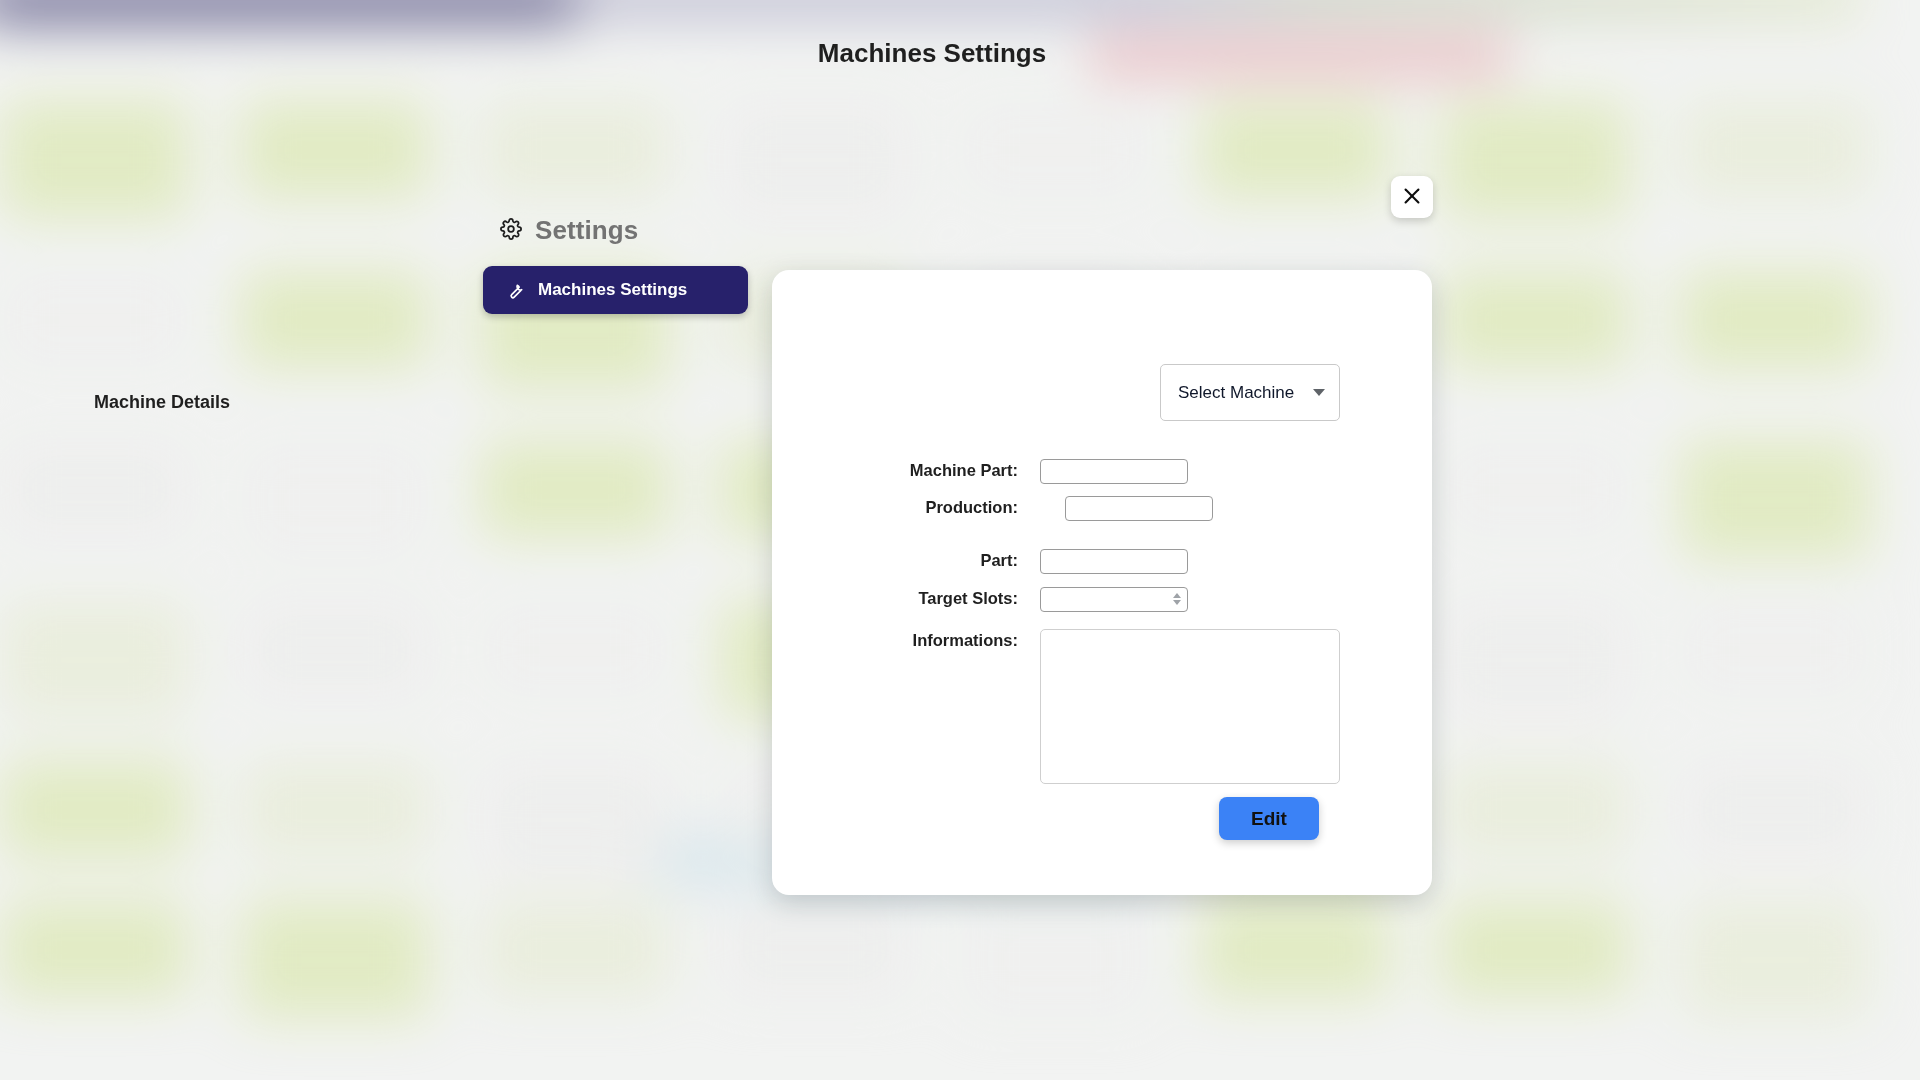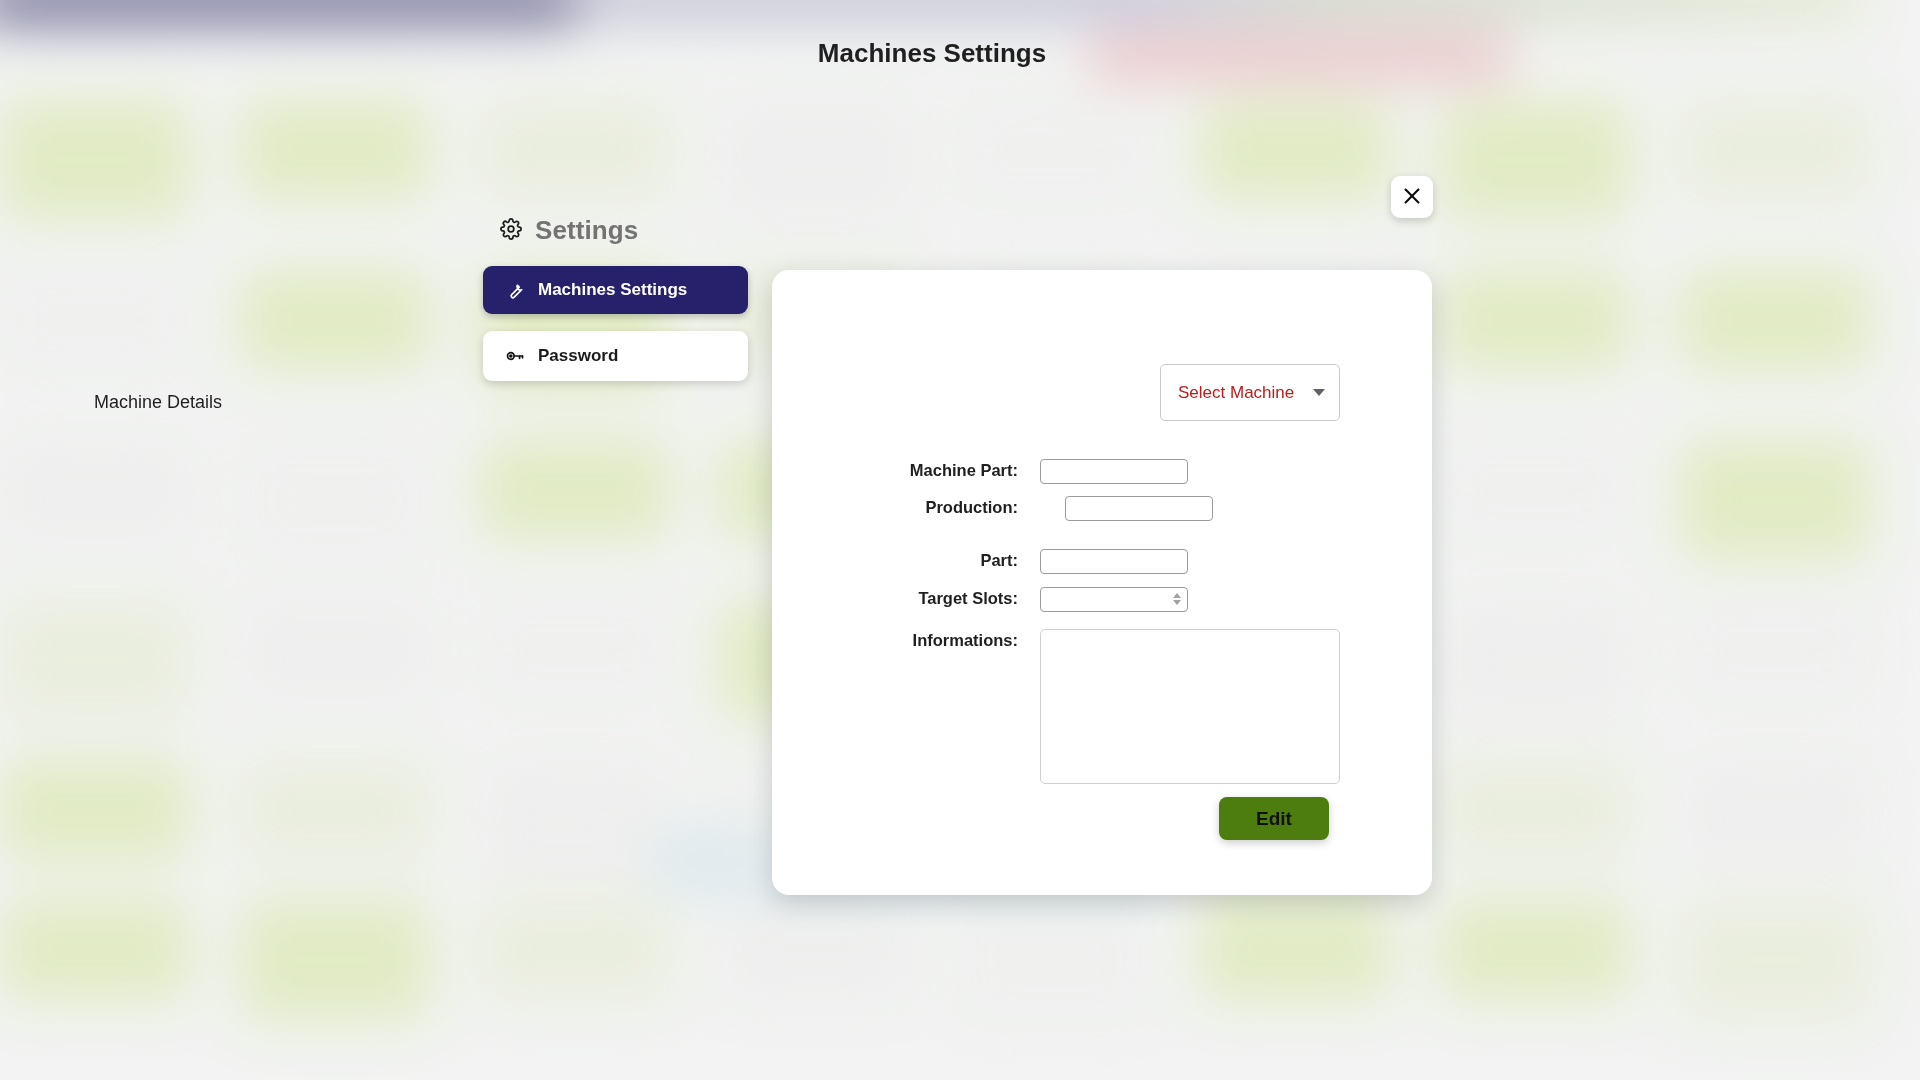--- a/index.html
+++ b/index.html
@@ -133,41 +133,41 @@
     text-align: center;
     font-size: 26px;
     font-weight: 700;
     color: #1f1f1f;
   }
   #machine-details-label {
     position: absolute;
     left: 94px;
     top: 392px;
     font-size: 18px;
-    font-weight: 400;
+    font-weight: 700;
     color: #1f1f1f;
   }
   #machine-select {
     position: absolute;
     left: 1160px;
     top: 364px;
     width: 180px;
     height: 57px;
     border: 1px solid #c9c9c9;
     border-radius: 5px;
     background: #fff;
     display: flex;
     align-items: center;
     justify-content: space-between;
     padding: 0 14px 0 17px;
     cursor: pointer;
   }
   #machine-select .ph {
     font-size: 17px;
-    color: #b91c1c;
+    color: #0f172a;
   }
   .caret {
     width: 0; height: 0;
     border-left: 6px solid transparent;
     border-right: 6px solid transparent;
     border-top: 7px solid #5f6368;
   }
 
   
   .form-row {
@@ -233,23 +233,23 @@
     font-family: "Liberation Sans", sans-serif;
     font-size: 14px;
     padding: 6px;
   }
 
   
   #edit-button {
     position: absolute;
     left: 1219px;
     top: 797px;
-    width: 110px;
+    width: 100px;
     height: 43px;
-    background: #4d7c0f;
+    background: #3b82f6;
     border: none;
     border-radius: 8px;
     box-shadow: 0 3px 9px rgba(0,0,0,.20);
     font-family: "Liberation Sans", sans-serif;
     font-size: 19px;
     font-weight: 700;
     color: #111;
     cursor: pointer;
   }
 
@@ -348,32 +348,20 @@
 
   <div class="nav-item active">
     <span class="nav-icon">
       <svg width="20" height="20" viewBox="0 0 24 24" fill="none" stroke="#ffffff" stroke-width="2" stroke-linecap="round" stroke-linejoin="round">
         <path d="M14.7 6.3a4 4 0 0 0 5.3 5.3l-9 9a2.1 2.1 0 0 1-3-3l9-9a4 4 0 0 0-2.3-2.3z"></path>
       </svg>
     </span>
     <span>Machines Settings</span>
   </div>
 
-  <div class="nav-item idle">
-    <span class="nav-icon">
-      <svg width="20" height="20" viewBox="0 0 24 24" fill="none" stroke="#141414" stroke-width="2" stroke-linecap="round" stroke-linejoin="round">
-        <circle cx="7" cy="12" r="4"></circle>
-        <circle cx="7" cy="12" r="1.2" fill="#141414"></circle>
-        <path d="M11 12h10"></path>
-        <path d="M17.5 12v3"></path>
-        <path d="M21 12v2.4"></path>
-      </svg>
-    </span>
-    <span>Password</span>
-  </div>
 
 </div>
 
 <div id="panel"></div>
 
 <div id="panel-title">Machines Settings</div>
 
 <div id="machine-details-label">Machine Details</div>
 
 <div id="machine-select">

